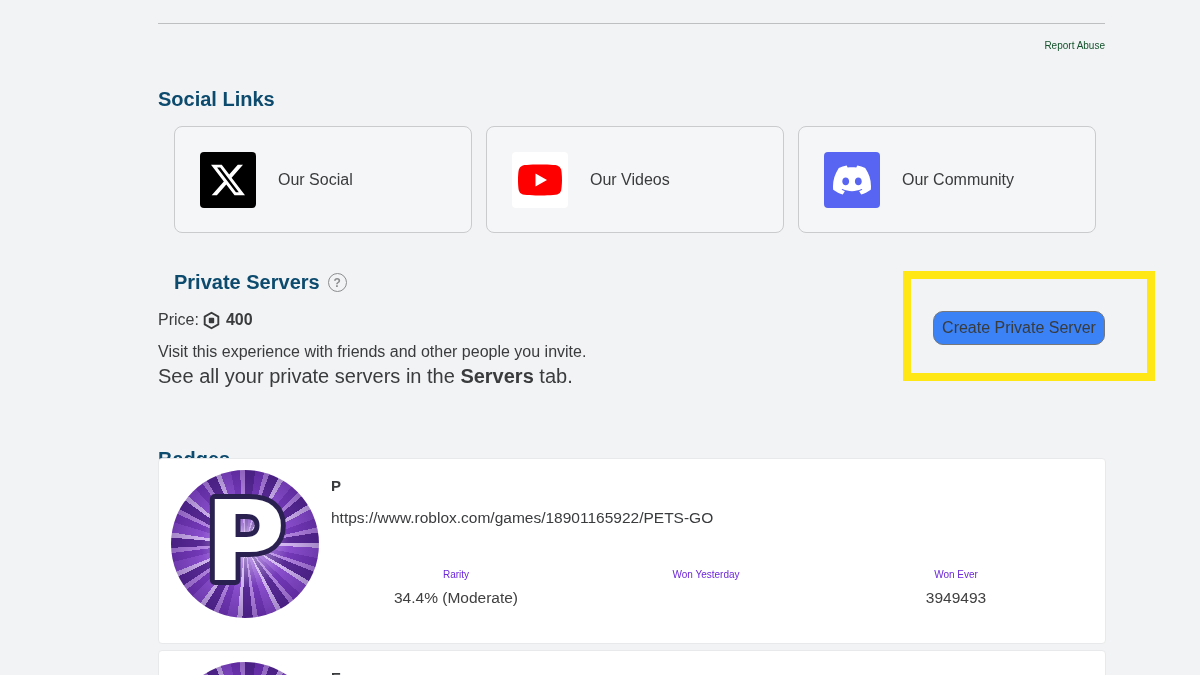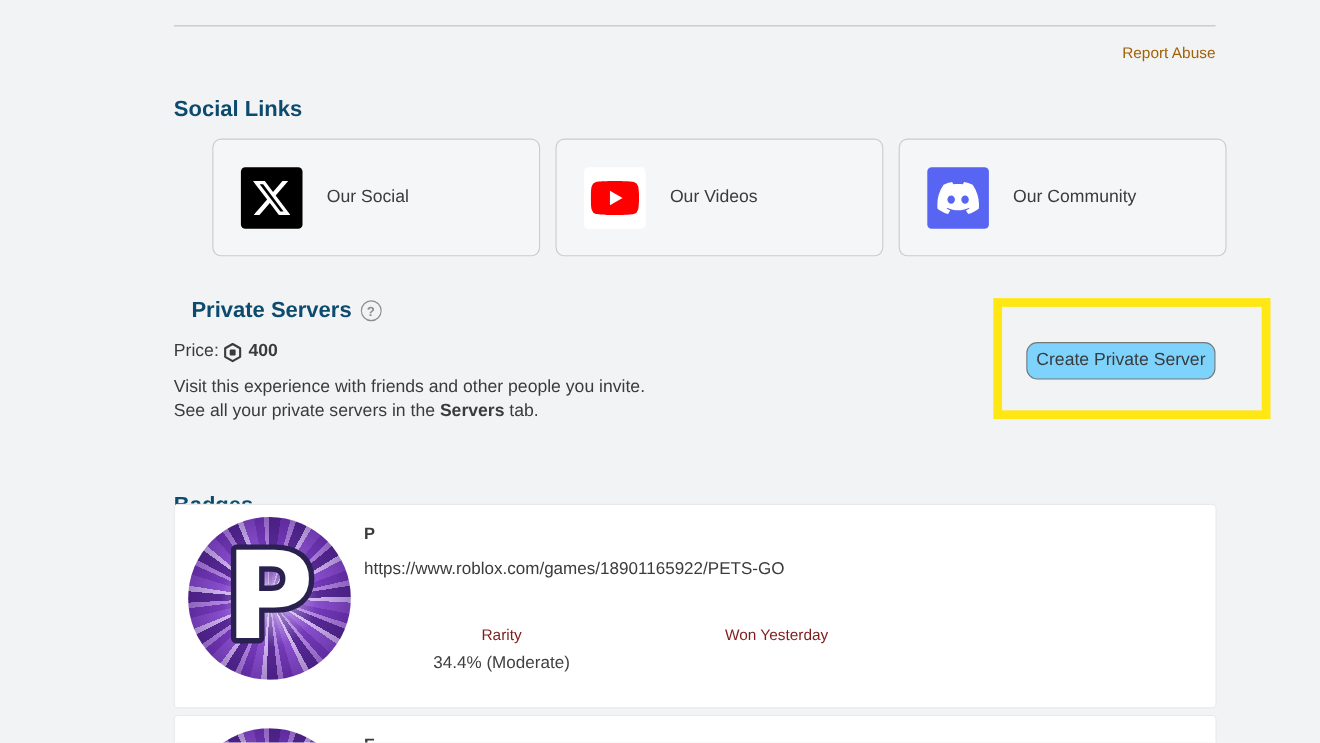--- a/index.html
+++ b/index.html
@@ -10,28 +10,28 @@
     color:#393b3d;
     position:relative;
   }
 
   .top-divider {
     position:absolute; left:158px; top:23px; width:947px; height:1px;
     background:#bdbfc1;
   }
   .report-abuse {
     position:absolute; top:40px; left:158px; width:947px;
-    text-align:right; font-size:14px; color:#a16207; cursor:pointer;
+    text-align:right; font-size:10px; color:#14532d; cursor:pointer;
   }
 
   .section-title { font-weight:bold; font-size:20px; color:#0c4a6e; }
 
   .social-title { position:absolute; left:158px; top:88px; }
 
-  .social-row { position:absolute; left:169px; top:126px; display:flex; gap:14px;padding-left:24px; }
+  .social-row { position:absolute; left:150px; top:126px; display:flex; gap:14px;padding-left:24px; }
   .social-card {
     width:298px; height:107px;
     background:#f5f6f7;
     border:1px solid #c9cbcd;
     border-radius:8px;
     display:flex; align-items:center;
     padding-left:25px; gap:22px;
     cursor:pointer;
   }
   .social-icon-box { width:56px; height:56px; border-radius:4px; display:flex; align-items:center; justify-content:center; flex:0 0 56px; }
@@ -42,30 +42,30 @@
 
   .ps-title-row { position:absolute; left:174px; top:271px; display:flex; align-items:center; gap:8px;justify-content:center; }
   .help-icon {
     width:19px; height:19px; border:1.6px solid #8b8d8f; border-radius:50%;
     font-size:12px; font-weight:bold; color:#8b8d8f;
     display:flex; align-items:center; justify-content:center; cursor:pointer;
   }
   .price-row { position:absolute; left:158px; top:311px; display:flex; align-items:flex-start; gap:3px; font-size:16px; }
   .price-value { font-weight:bold; margin-left:2px; }
   .ps-desc1 { position:absolute; left:158px; top:343px; font-size:16px; }
-  .ps-desc2 { position:absolute; left:158px; top:365px; font-size:16px; }
+  .ps-desc2 { position:absolute; left:158px; top:365px; font-size:20px; }
   .ps-desc2 b { font-weight:bold; }
 
   .highlight-box {
     position:absolute; left:903px; top:271px; width:252px; height:110px;
     border:8px solid #ffe716; pointer-events:none;
   }
   .create-btn {
     position:absolute; left:933px; top:311px; width:172px; height:34px;
-    background:#7dd3fc; border:1px solid #75777a; border-radius:10px;
+    background:#3b82f6; border:1px solid #75777a; border-radius:10px;
     font-size:16px; color:#393b3d; font-family:"Liberation Sans", sans-serif;
     cursor:pointer;
   }
 
   .badges-title { position:absolute; left:158px; top:448px;text-align:right; }
 
   .badge-card {
     position:absolute; left:158px; width:948px; background:#ffffff;
     border:1px solid #e8e9ea; border-radius:4px;
   }
@@ -81,21 +81,21 @@
     display:flex; align-items:center; justify-content:center;
     overflow:hidden;
   }
   .badge-letter-svg { width:110px; height:132px; }
 
   .badge-name { position:absolute; left:172px; top:18px; font-size:15px; font-weight:bold; }
   .badge-url { position:absolute; left:172px; top:50px; font-size:15.5px; color:#393b3d; }
 
   .badge-stats { position:absolute; left:172px; top:110px; width:750px; display:flex; }
   .stat-col { width:250px; text-align:center; }
-  .stat-label { font-size:14px; color:#7f1d1d; margin-bottom:9px; }
+  .stat-label { font-size:10px; color:#6d28d9; margin-bottom:9px; }
   .stat-value { font-size:15.5px; color:#404040; }
 </style>
 </head>
 <body>
 
 <div class="top-divider"></div>
 
 <div class="report-abuse">Report Abuse</div>
 
 <div class="section-title social-title">Social Links</div>
@@ -164,20 +164,24 @@
   <div class="badge-name">P</div>
   <div class="badge-url">https://www.roblox.com/games/18901165922/PETS-GO</div>
   <div class="badge-stats">
     <div class="stat-col">
       <div class="stat-label">Rarity</div>
       <div class="stat-value">34.4% (Moderate)</div>
     </div>
     <div class="stat-col">
       <div class="stat-label">Won Yesterday</div>
     </div>
+    <div class="stat-col">
+      <div class="stat-label">Won Ever</div>
+      <div class="stat-value">3949493</div>
+    </div>
   </div>
 </div>
 
 <div class="badge-card badge-card-2">
   <div class="badge-img">
     <svg class="badge-letter-svg" viewBox="0 0 100 120">
       <text x="50" y="93" text-anchor="middle" font-family="DejaVu Sans, sans-serif" font-weight="bold" font-size="100" fill="#ffffff" stroke="#2b2150" stroke-width="9" paint-order="stroke" stroke-linejoin="round">E</text>
     </svg>
   </div>
   <div class="badge-name">E</div>

